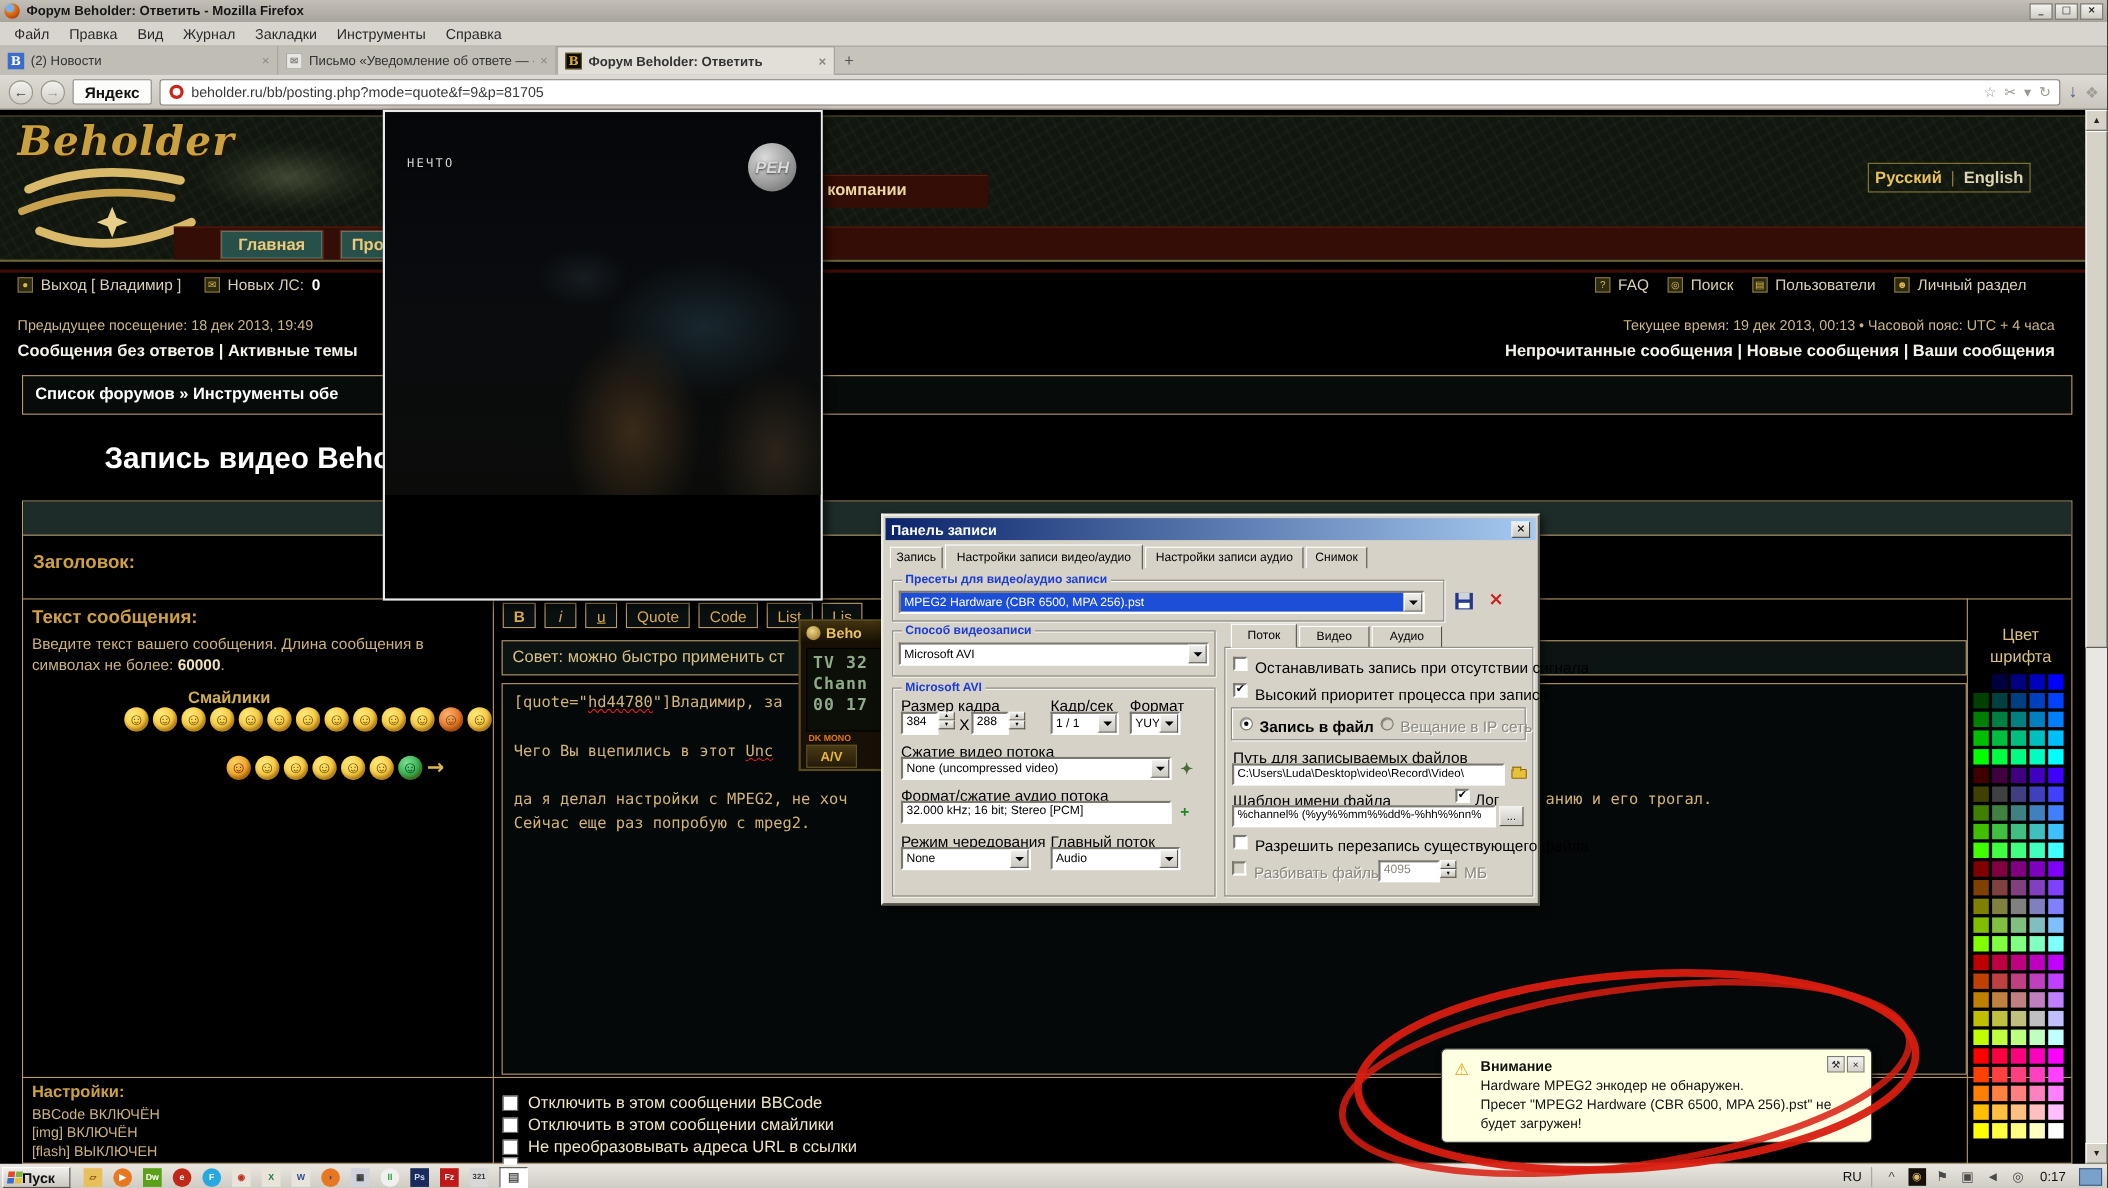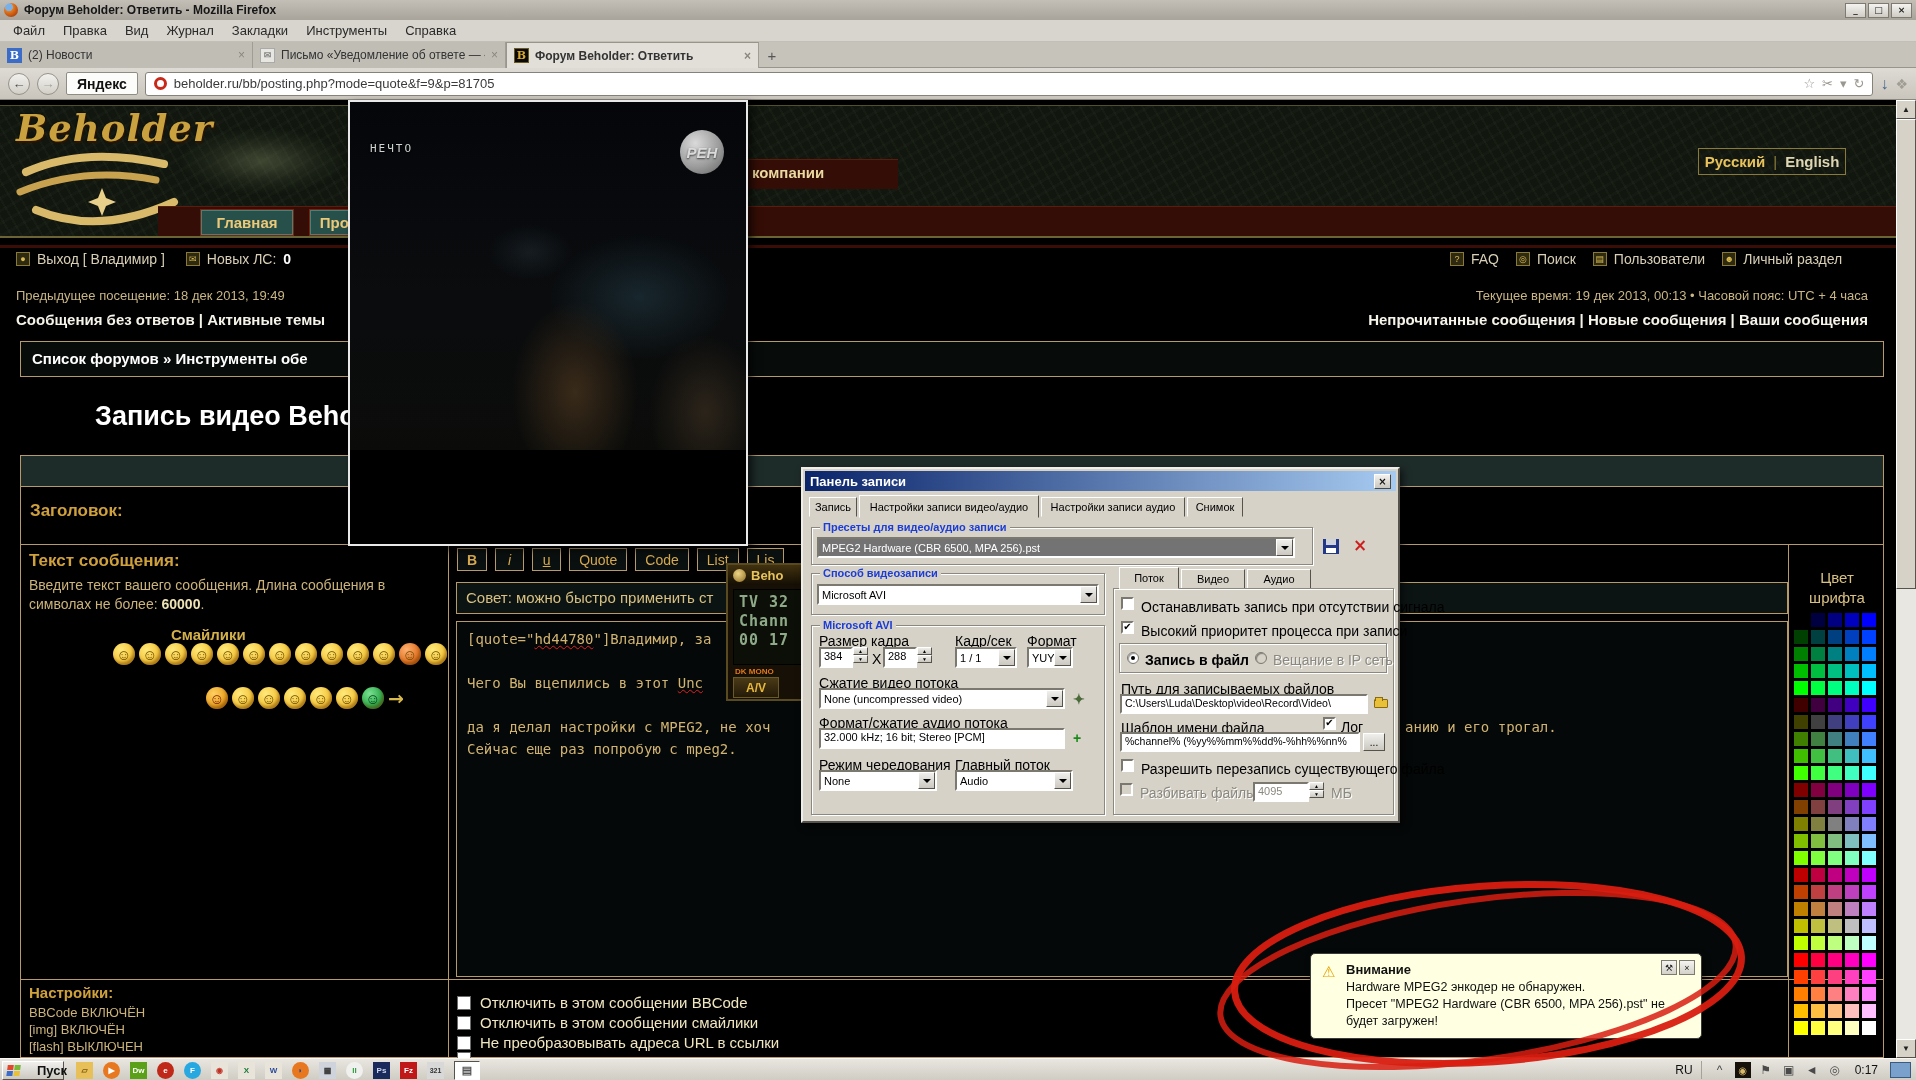--- a/index.html
+++ b/index.html
@@ -192,21 +192,21 @@
 
 
 #annot{position:absolute;left:0;top:0;z-index:50;pointer-events:none}
 #scrollbar{left:1896px;top:100px;width:20px;height:958px;background:#e9e7e1;z-index:5}
 .sbtn{position:absolute;left:0;width:20px;height:19px;background:#d6d2c8;border:1px solid;border-color:#fff #55534b #55534b #fff;
   display:flex;align-items:center;justify-content:center;font-size:8px;color:#222}
 #sthumb{position:absolute;left:0;top:19px;width:20px;height:470px;background:#d6d2c8;border:1px solid;border-color:#fff #55534b #55534b #fff}
 #taskbar{left:0;top:1058px;width:1916px;height:22px;background:linear-gradient(#e9e6df,#cfccc4);
   border-top:1px solid #f8f7f4;z-index:40;font-size:12px;color:#111}
 #startbtn{position:absolute;left:2px;top:2px;width:62px;height:19px;background:linear-gradient(#f0efec,#cbc8c0);
-  border:1px solid;border-color:#fff #55534b #55534b #fff;display:flex;align-items:center;gap:17px;padding:0 4px;
+  border:1px solid;border-color:#fff #55534b #55534b #fff;display:flex;align-items:center;gap:0;padding:0 4px;
   font:bold 13px "Liberation Sans",sans-serif}
 .flag{width:13px;height:12px;display:grid;grid-template-columns:6px 6px;grid-template-rows:5px 5px;gap:1px;transform:skewX(-8deg)}
 .flag i:nth-child(1){background:#e04a2a}.flag i:nth-child(2){background:#7ab83a}
 .flag i:nth-child(3){background:#3a6cc8}.flag i:nth-child(4){background:#e8c03a}
 #quicklaunch{position:absolute;left:76px;top:2px;height:19px;display:flex;align-items:center;gap:10px}
 .ql{width:17px;height:17px;display:flex;align-items:center;justify-content:center;
   font:bold 8px "Liberation Sans",sans-serif;flex:none}
 .ql.circle{border-radius:50%}
 .ql.pressed{width:26px;height:19px;background:#fff;border:1px solid;border-color:#55534b #fff #fff #55534b;font-size:11px}
 #tray{position:absolute;right:2px;top:0;height:22px;display:flex;align-items:center;gap:8px;padding:0 3px}
@@ -555,21 +555,21 @@
     </div>
     <div class="dtab" style="left:6px;width:48px">Запись</div>
     <div class="dtab active" style="left:56px;width:180px">Настройки записи видео/аудио</div>
     <div class="dtab" style="left:238px;width:144px">Настройки записи аудио</div>
     <div class="dtab" style="left:384px;width:56px">Снимок</div>
 
     <div class="gb" style="left:8px;top:58px;width:502px;height:38px">
       <b class="cap blue">Пресеты для видео/аудио записи</b>
     </div>
     <div class="wcombo" style="left:14px;top:68px;width:478px;height:21px">
-      <span class="val" style="background:#737373;color:#fff;height:100%;display:flex;align-items:center">MPEG2 Hardware (CBR 6500, MPA 256).pst</span>
+      <span class="val" style="background:#1d4ed8;color:#fff;height:100%;display:flex;align-items:center">MPEG2 Hardware (CBR 6500, MPA 256).pst</span>
       <span class="carr"></span>
     </div>
     <span class="disk" style="left:520px;top:70px"></span>
     <span class="redx" style="left:550px;top:66px">×</span>
 
     <div class="gb" style="left:8px;top:104px;width:294px;height:42px">
       <b class="cap blue">Способ видеозаписи</b>
     </div>
     <div class="wcombo" style="left:14px;top:115px;width:282px;height:21px">
       <span class="val">Microsoft AVI</span>

